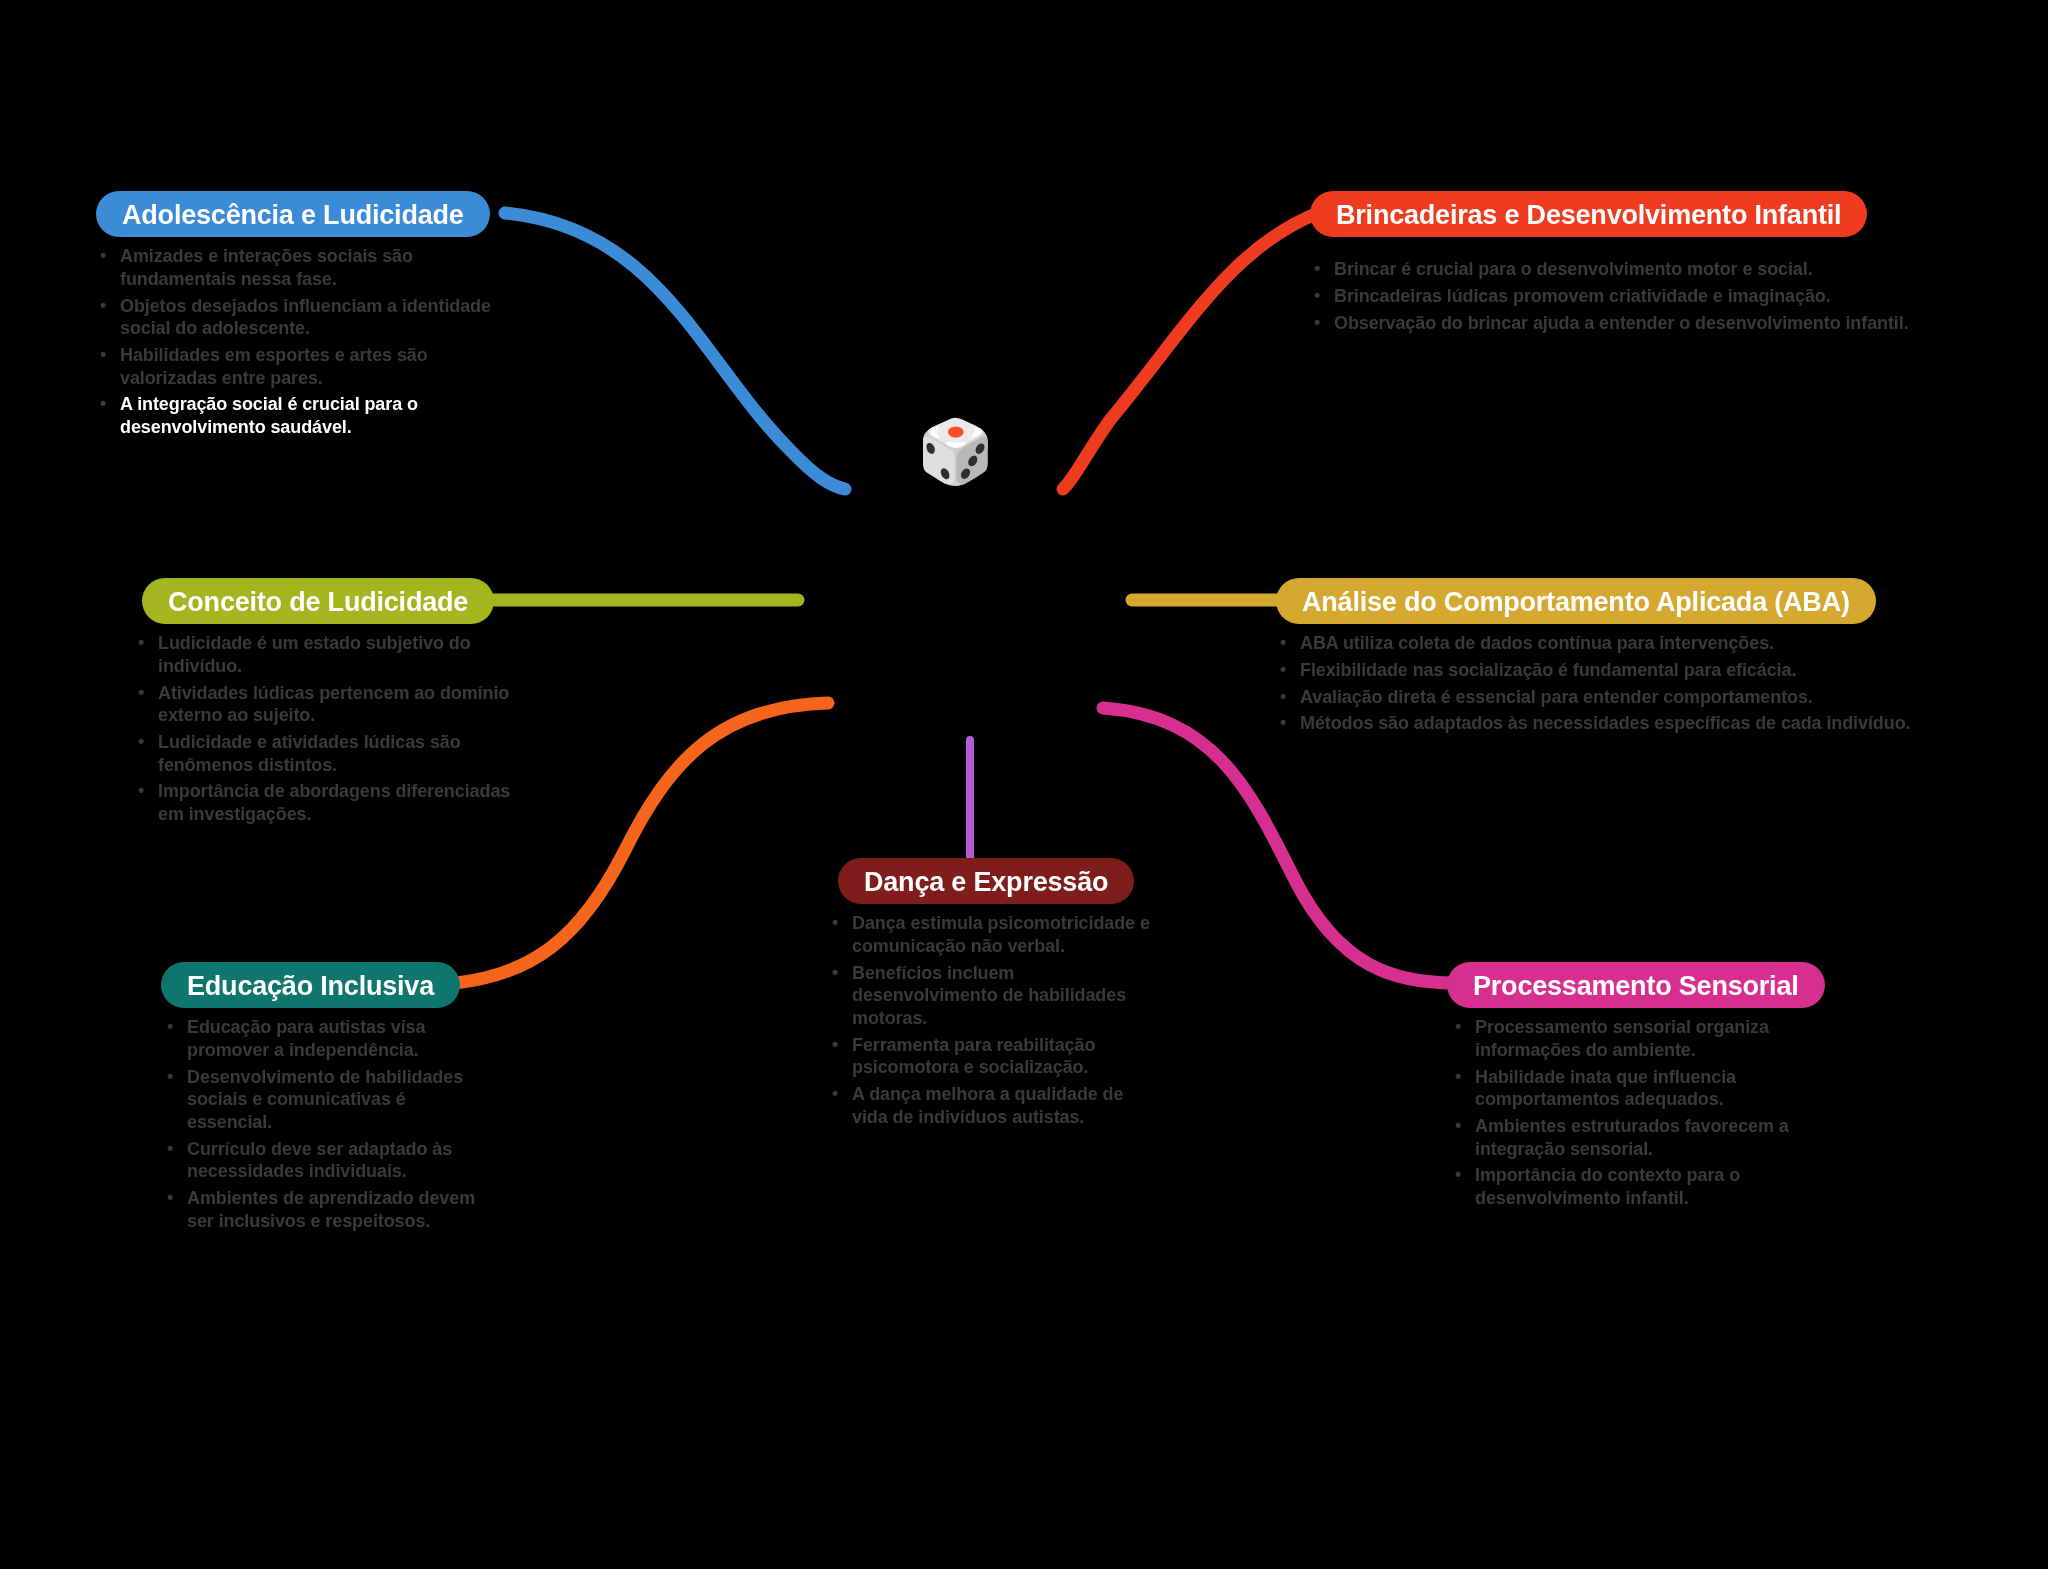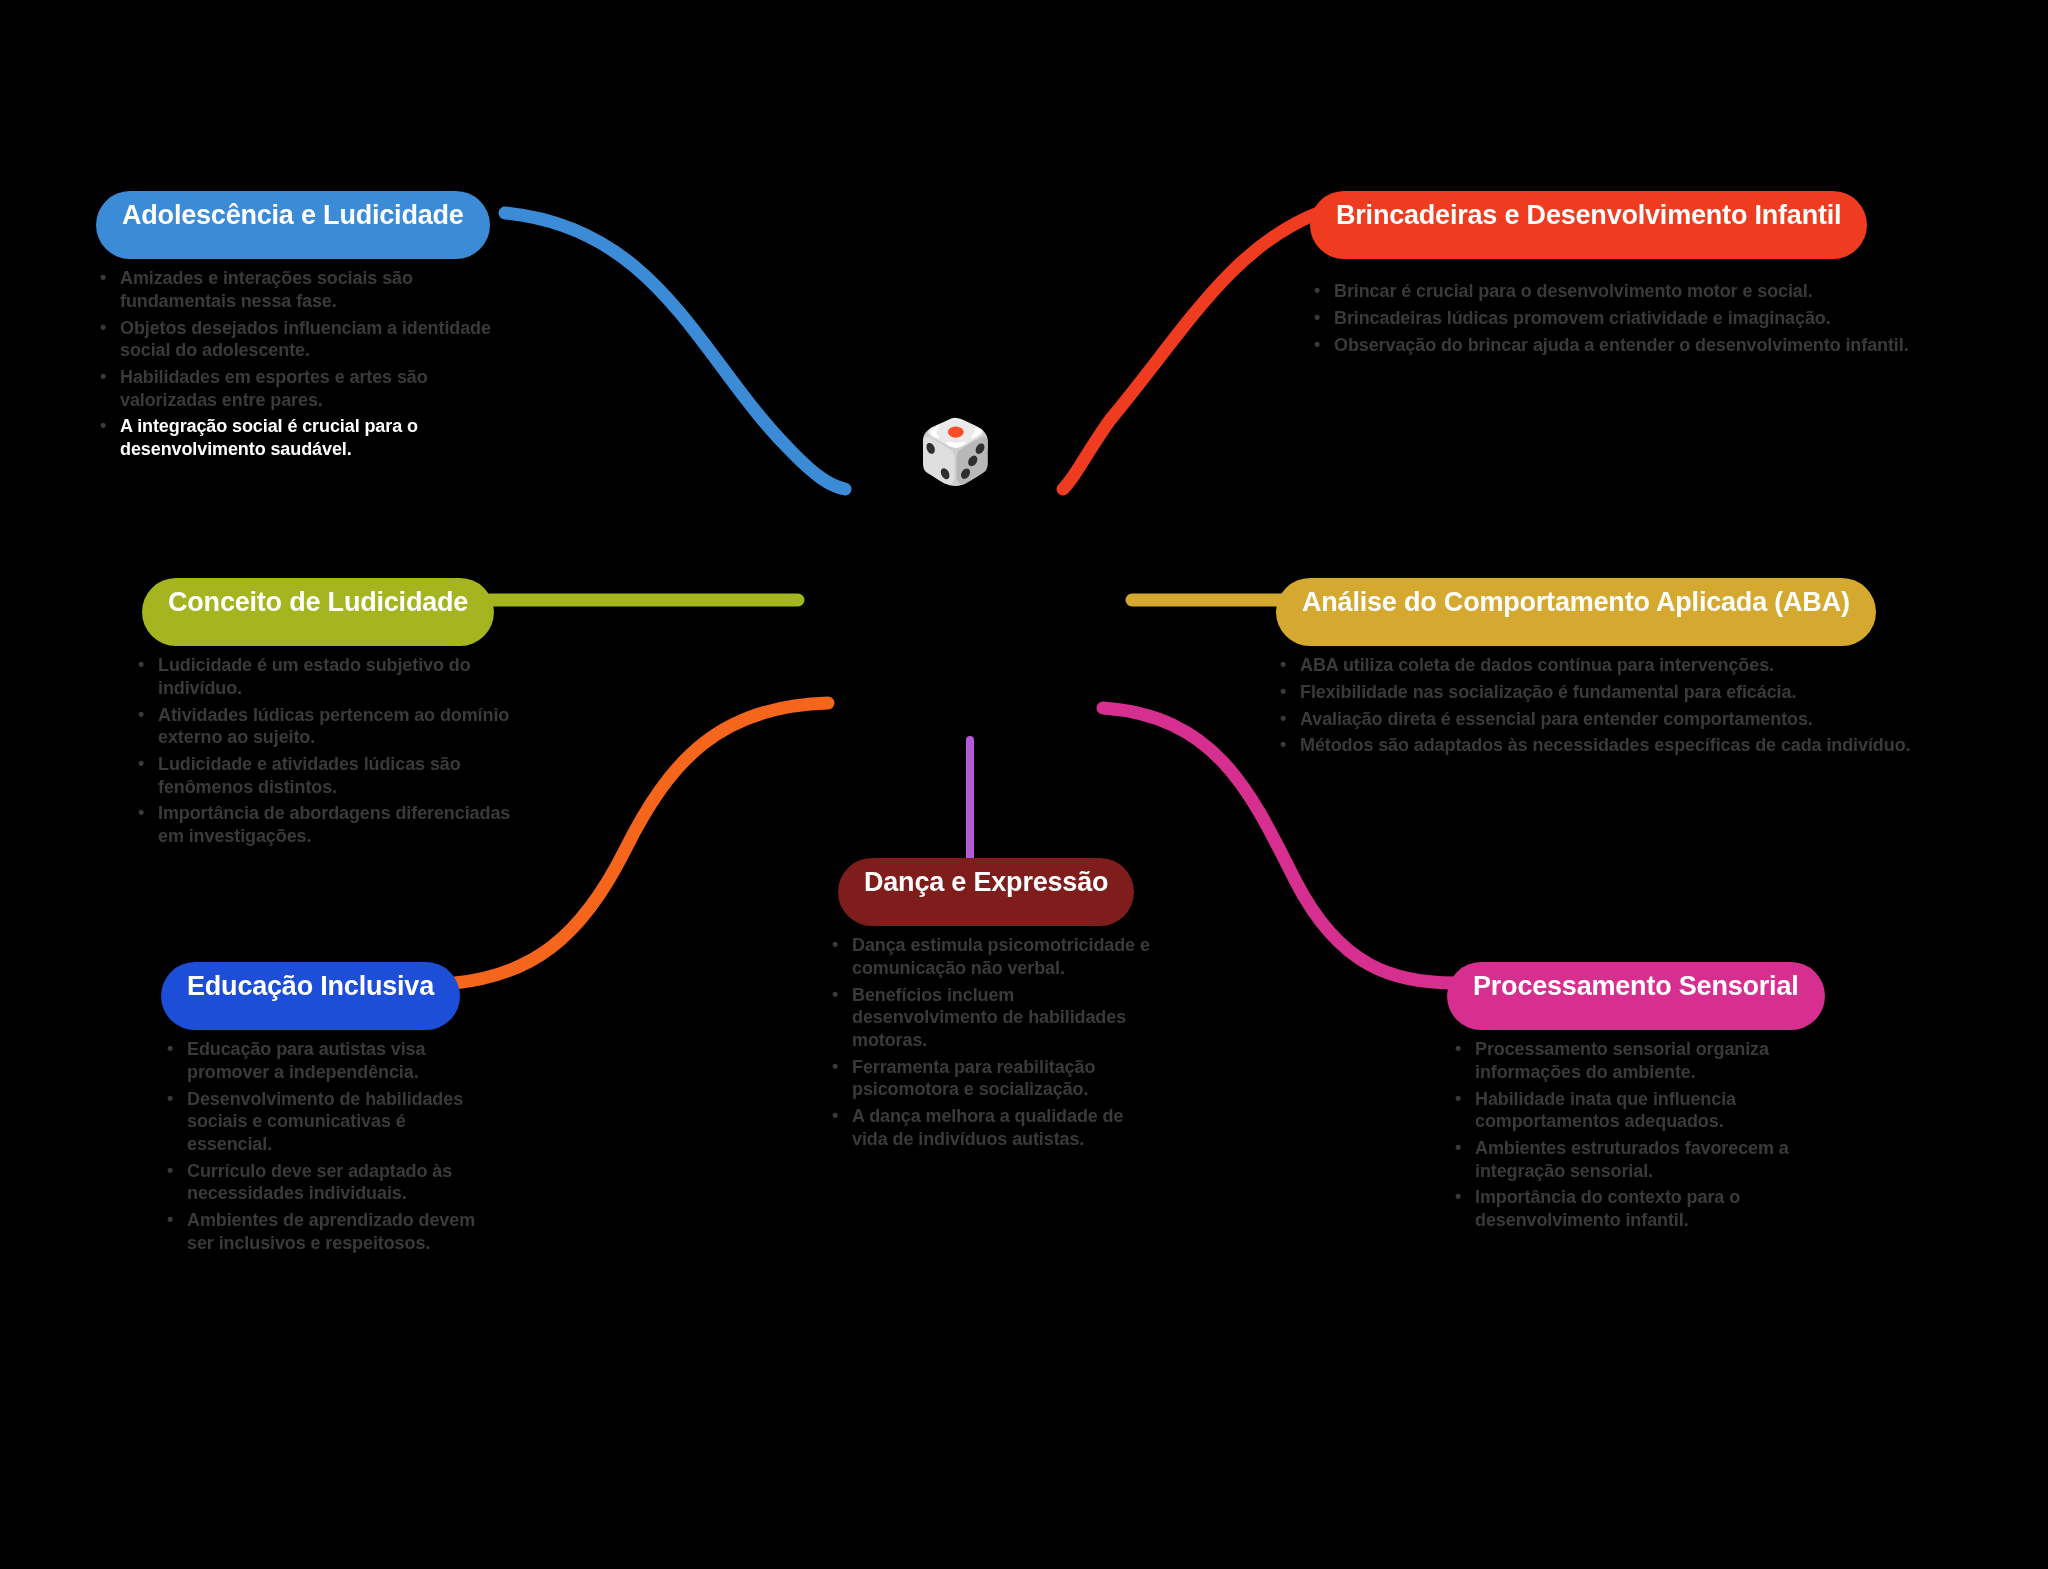--- a/index.html
+++ b/index.html
@@ -32,21 +32,21 @@
   .branch {
     position: absolute;
   }
   .pill {
     display: inline-block;
     border-radius: 40px;
     color: #ffffff;
     font-weight: bold;
     font-size: 27px;
     letter-spacing: -0.2px;
-    padding: 9px 26px 29px 26px;
+    padding: 9px 26px 7px 26px;
     white-space: nowrap;
     line-height: 1.12;
   }
   .bullets {
     list-style: none;
     margin: 8px 0 0 0;
     padding: 0;
   }
   .bullets li {
     position: relative;
@@ -157,21 +157,21 @@
     <div class="pill" style="background: rgb(213, 169, 48);">Análise do Comportamento Aplicada (ABA)</div>
     <ul class="bullets">
       <li style="color: rgb(58, 58, 58);">ABA utiliza coleta de dados contínua para intervenções.</li>
       <li style="color: rgb(58, 58, 58);">Flexibilidade nas socialização é fundamental para eficácia.</li>
       <li style="color: rgb(58, 58, 58);">Avaliação direta é essencial para entender comportamentos.</li>
       <li style="color: rgb(58, 58, 58);">Métodos são adaptados às necessidades específicas de cada indivíduo.</li>
     </ul>
   </div>
 
   <div class="branch" id="branch-educacao">
-    <div class="pill" style="background: #1d4ed8;">Educação Inclusiva</div>
+    <div class="pill" style="background: #0f766e;">Educação Inclusiva</div>
     <ul class="bullets">
       <li style="color: rgb(58, 58, 58);">Educação para autistas visa promover a independência.</li>
       <li style="color: rgb(58, 58, 58);">Desenvolvimento de habilidades sociais e comunicativas é essencial.</li>
       <li style="color: rgb(58, 58, 58);">Currículo deve ser adaptado às necessidades individuais.</li>
       <li style="color: rgb(58, 58, 58);">Ambientes de aprendizado devem ser inclusivos e respeitosos.</li>
     </ul>
   </div>
 
   <div class="branch" id="branch-danca">
     <div class="pill" style="background: #7f1d1d;">Dança e Expressão</div>

